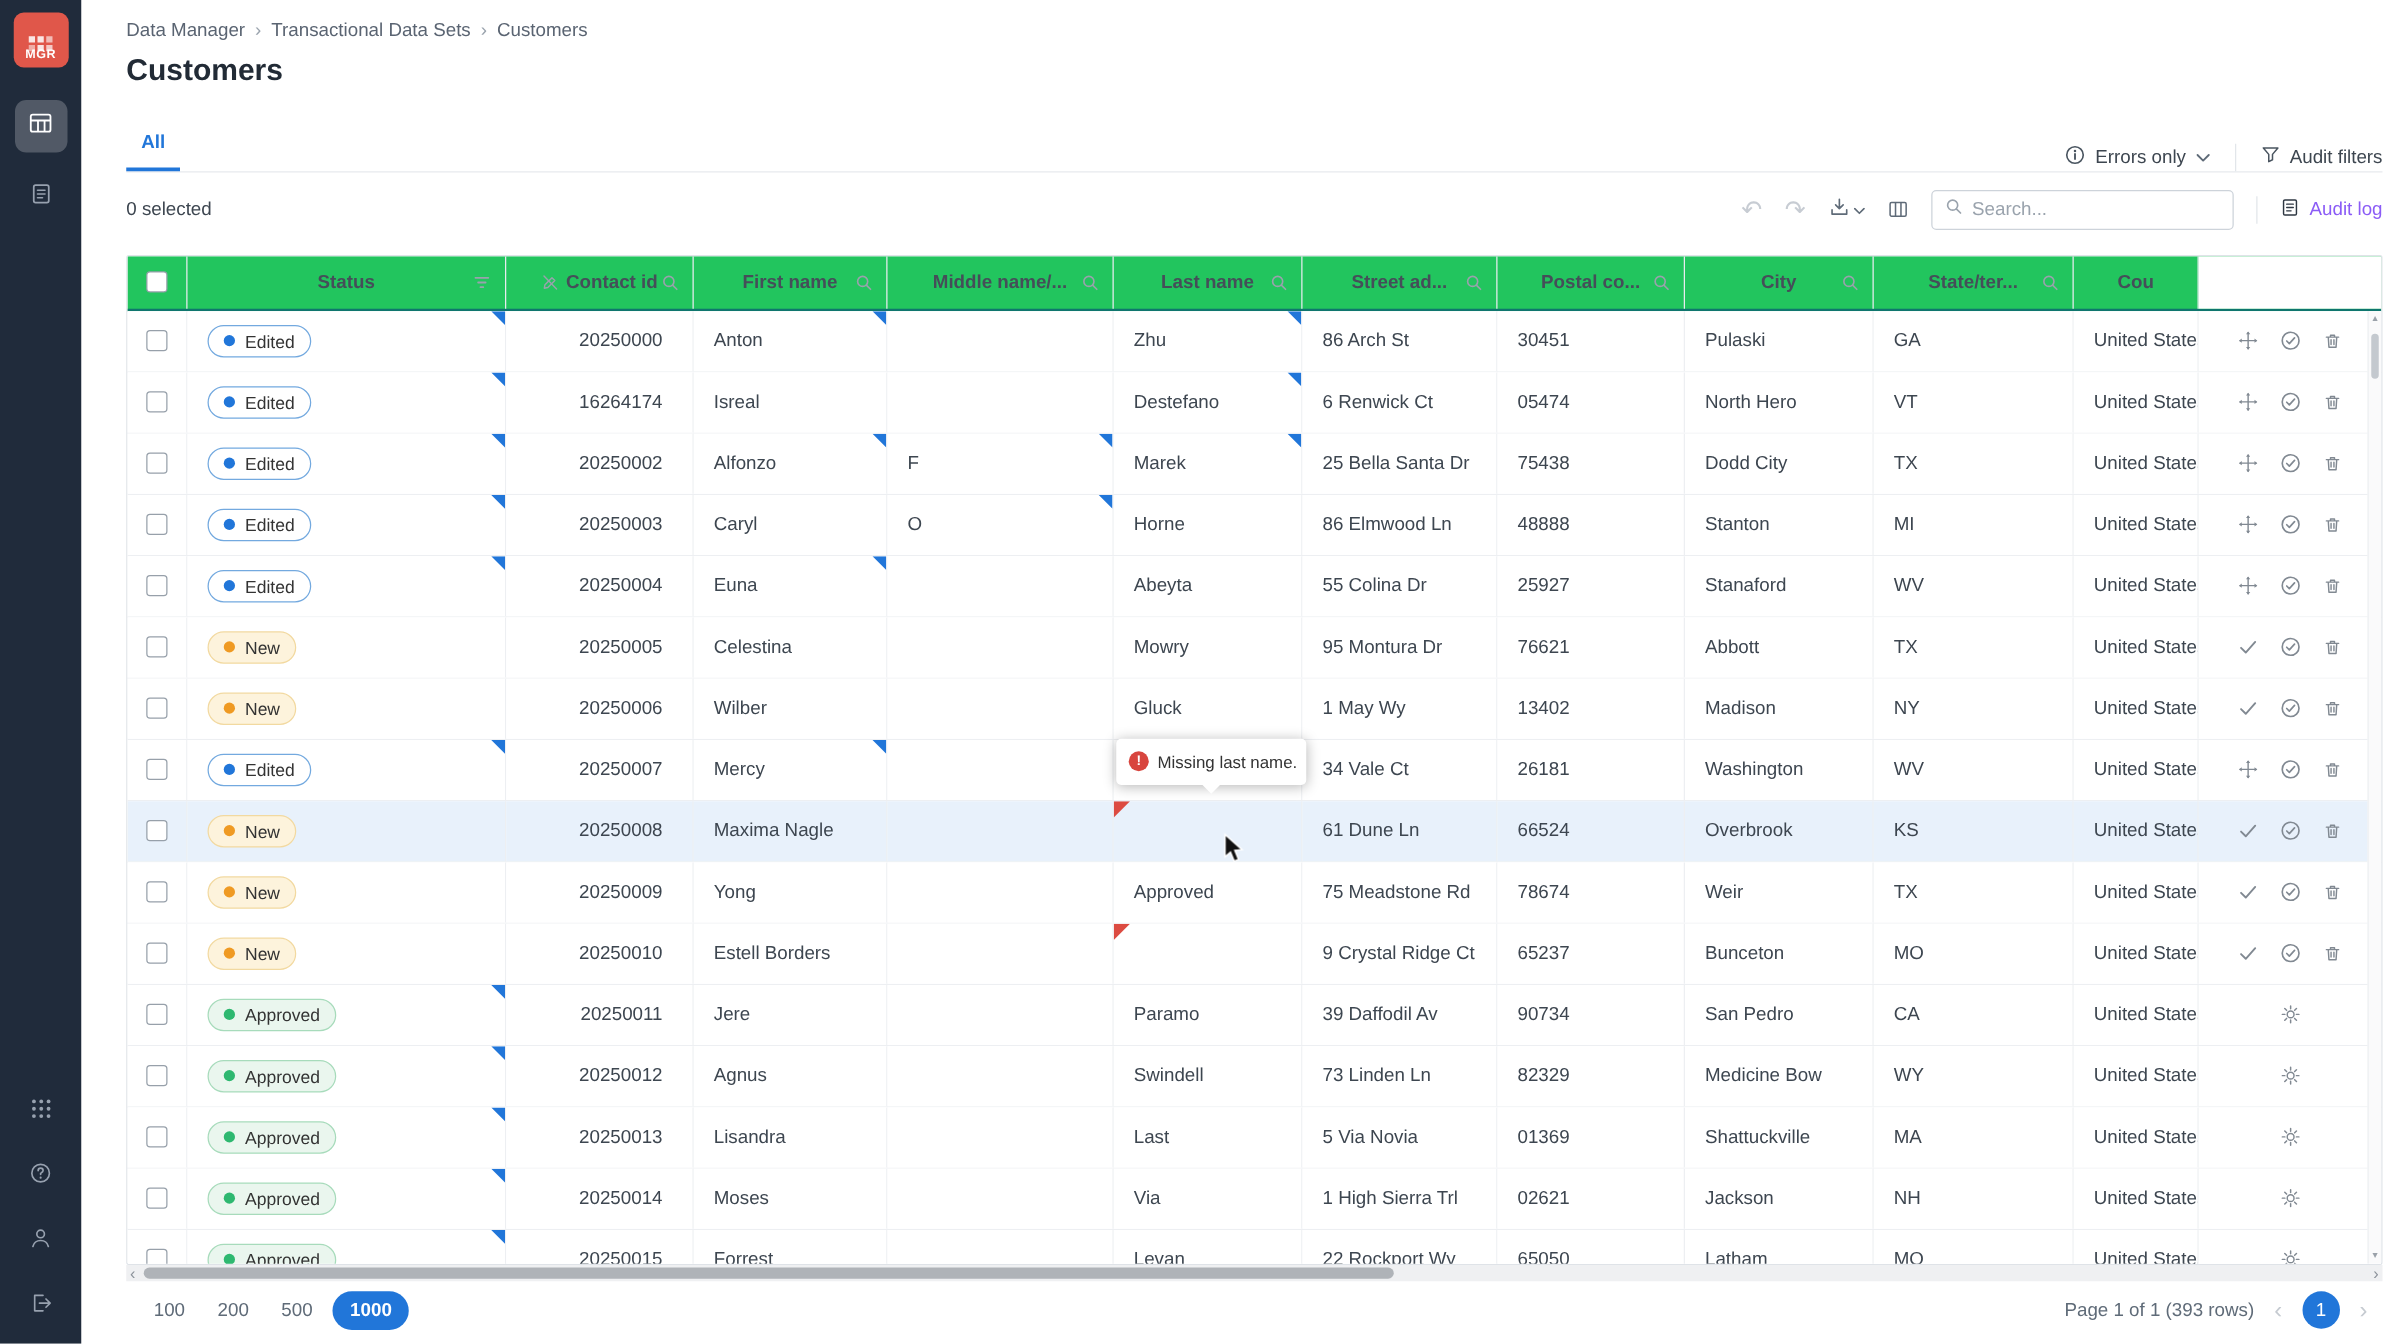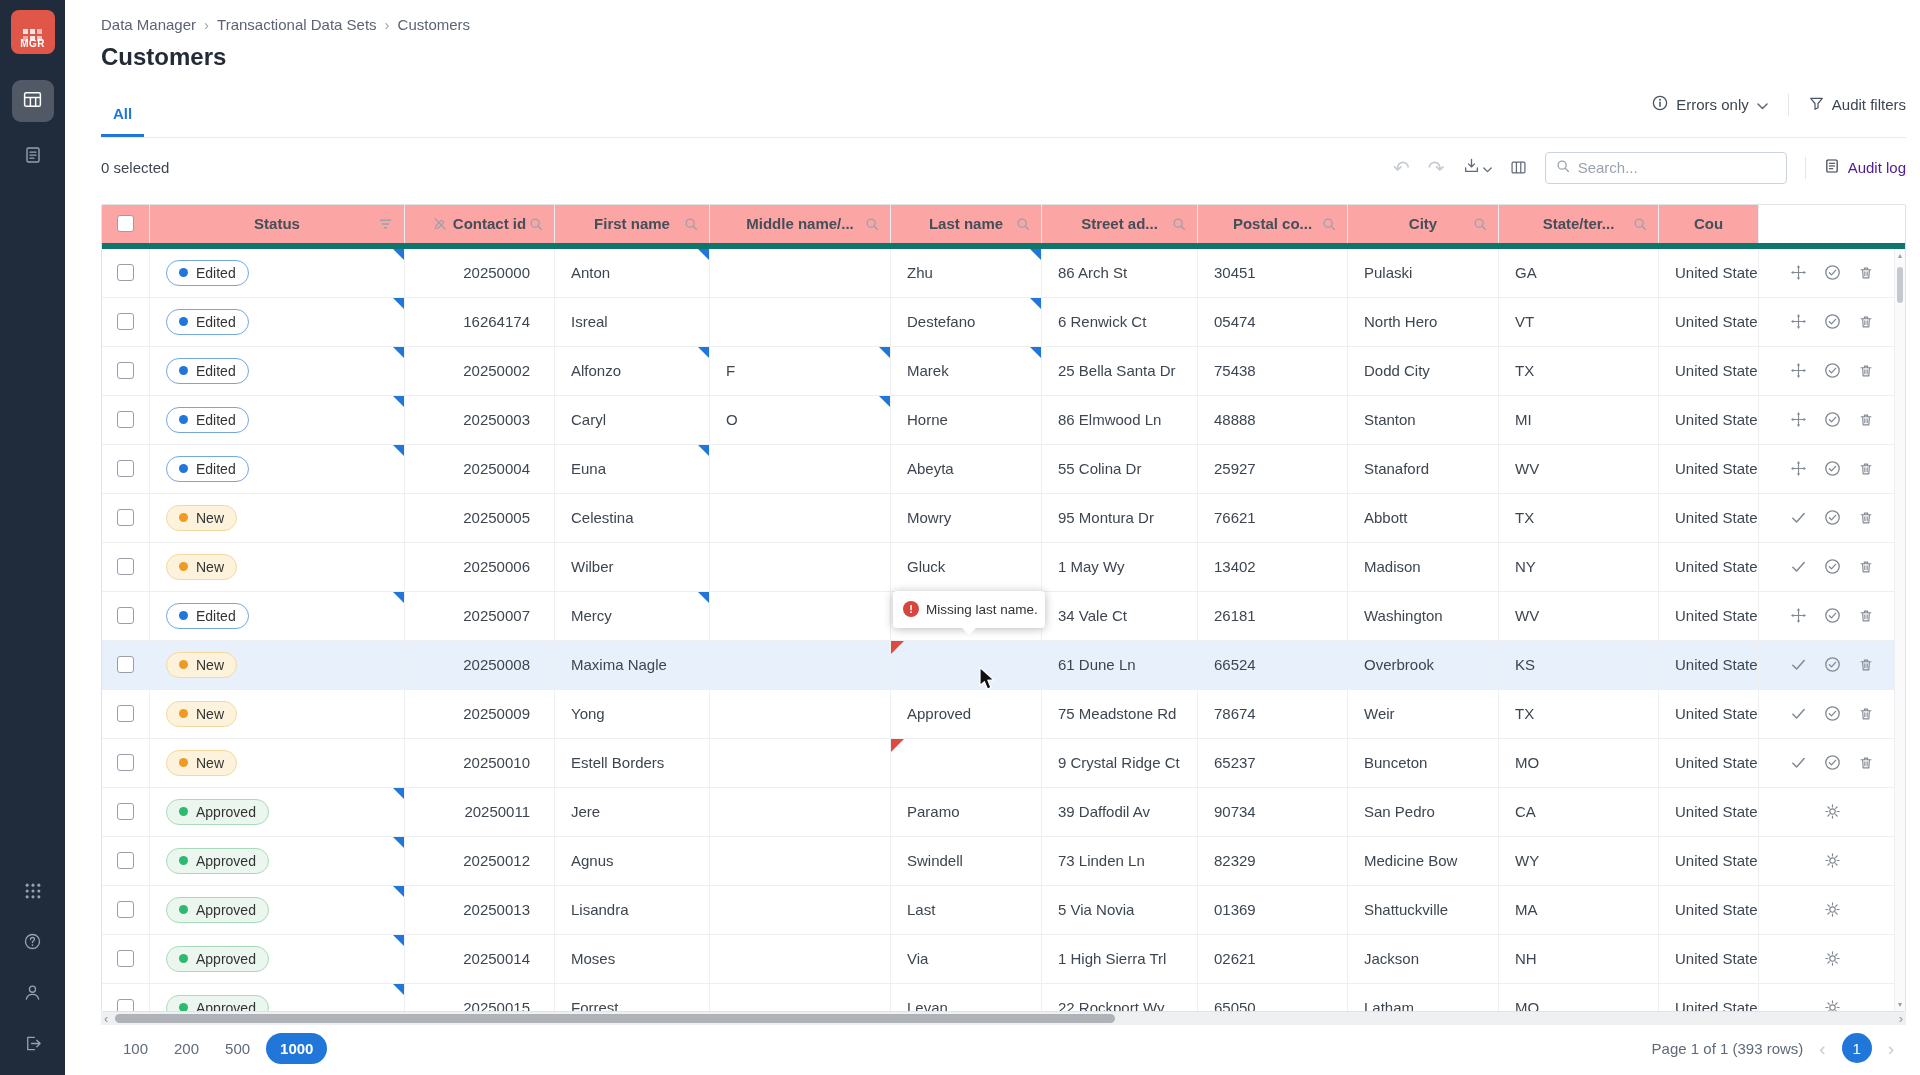--- a/index.html
+++ b/index.html
@@ -23,43 +23,43 @@
   
   .main{flex:1;display:flex;flex-direction:column;padding:16px 14px 0 36px;min-width:0}
   .breadcrumb{font-size:15px;color:#5a6472;display:flex;gap:8px;align-items:center;height:18px}
   .crumb{cursor:pointer}
   .crumb-sep{color:#9aa3ad}
   .titlerow{display:flex;align-items:center;margin-top:6px;height:34px}
   .title{font-size:24px;font-weight:700;color:#222B36}
   .progress{margin-left:auto;width:865px;height:18px;display:flex;border-radius:3px;overflow:hidden}
   .pseg{display:flex;align-items:center;justify-content:center;color:#fff;font-size:13px;white-space:nowrap;overflow:hidden}
 
-  .tabsrow{display:flex;align-items:flex-start;margin-top:20px;border-bottom:1px solid #E7EAEE;height:44px}
+  .tabsrow{display:flex;align-items:flex-end;margin-top:20px;border-bottom:1px solid #E7EAEE;height:44px}
   .tab{color:#2176D9;font-weight:700;font-size:15px;height:100%;display:flex;align-items:center;
     padding:0 12px;border-bottom:3px solid #2176D9;cursor:pointer}
   .tabctrls{margin-left:auto;display:flex;align-items:center;gap:20px;color:#3d4650;font-size:15px}
   .ctrl{display:flex;align-items:center;gap:8px;cursor:pointer}
   .vdiv{width:1px;height:22px;background:#E2E6EA}
 
   .toolbar{display:flex;align-items:center;margin-top:10px;height:40px}
   .selcount{font-size:15px;color:#3d4650}
   .toolright{margin-left:auto;display:flex;align-items:center;gap:18px}
   .iconbtn{display:flex;align-items:center;justify-content:center;color:#C7CCD3;font-size:20px;cursor:pointer;line-height:1}
   .exportgrp{display:flex;align-items:center;gap:3px;cursor:pointer}
   .search{display:flex;align-items:center;gap:8px;width:242px;height:32px;border:1px solid #CDD3DA;
     border-radius:4px;padding:0 10px;background:#fff}
   .search input{border:none;outline:none;flex:1;font-size:15px;color:#3d4650;font-family:inherit;min-width:0}
   .search input::placeholder{color:#9AA3AD}
-  .auditlog{display:flex;align-items:center;gap:8px;font-size:15px;color:#4c1d95;background:none;border:none;
+  .auditlog{display:flex;align-items:center;gap:8px;font-size:15px;color:#8b5cf6;background:none;border:none;
     font-family:inherit;cursor:pointer}
 
   
   .tablewrap{position:relative;margin-top:16px;height:811px;border:1px solid #DFE3E8;border-radius:2px;
     overflow:hidden;background:#fff}
-  .thead{display:flex;height:44px;background:#fca5a5;border-bottom:6px solid #0f766e}
+  .thead{display:flex;height:44px;background:#22c55e;border-bottom:2px solid #0f766e}
   .hcell{position:relative;display:flex;align-items:center;justify-content:center;font-size:15px;color:#454e59;
     font-weight:700;border-right:1px solid #E8EBEF;flex-shrink:0;white-space:nowrap;overflow:hidden;cursor:pointer}
   .hlab{display:flex;align-items:center;gap:6px}
   .hright{position:absolute;right:11px;top:50%;transform:translateY(-50%);display:flex}
   .hactions{flex:1;background:#fff;border-right:none;cursor:default}
   .colcb{width:48px}
   .cbbox{width:17px;height:17px;border:1.5px solid #97A0AA;border-radius:3px;background:#fff;display:block;cursor:pointer}
 
   .trow{display:flex;height:49px;border-bottom:1px solid #EDEFF2;background:#fff}
   .trow.hl .cell{background:#E8F1FB}

